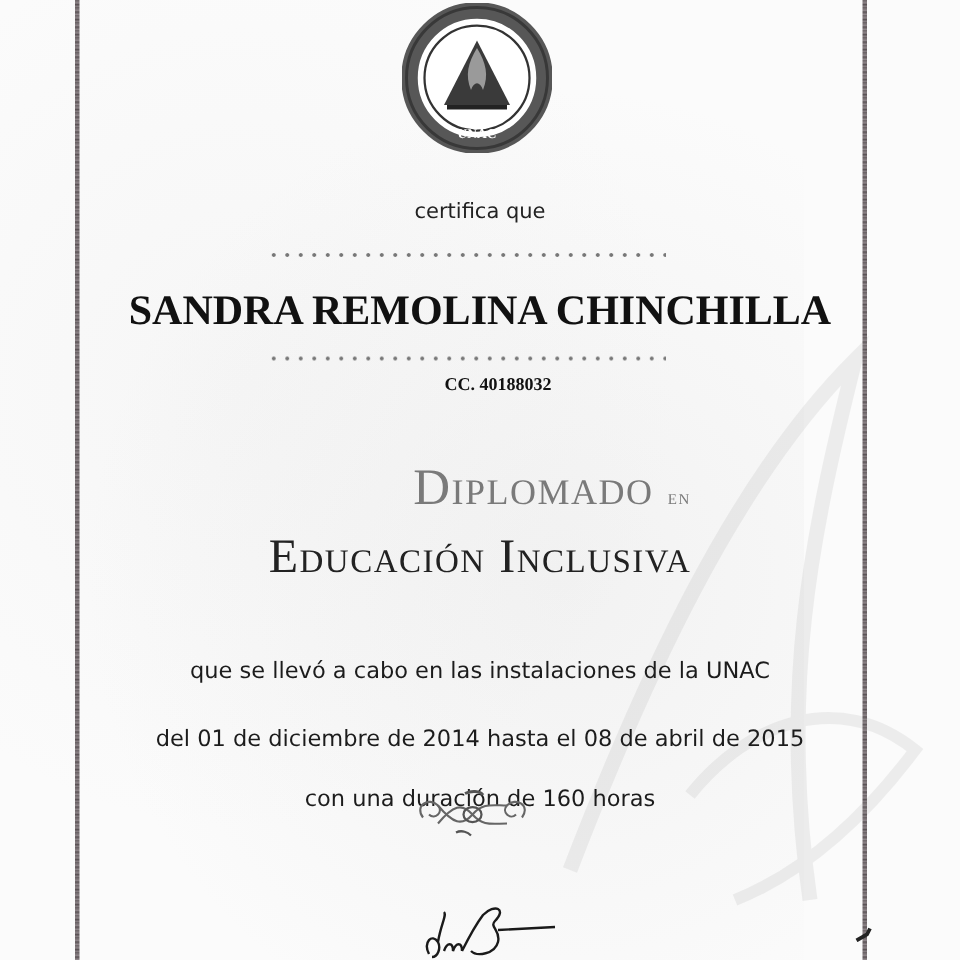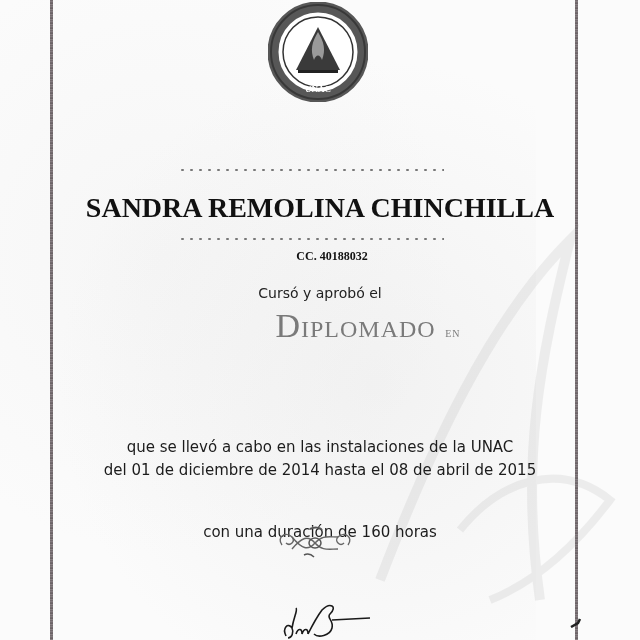--- a/index.html
+++ b/index.html
@@ -53,21 +53,21 @@
       top: 307px; font-family: "Liberation Serif", serif; font-size: 34px;
       letter-spacing: 1px; color: #7a7a7a; font-variant: small-caps; padding-left: 48px;
     }
     .diplomado .en { font-size: 14px; color: #7a7a7a; }
     .educacion {
       top: 352px; font-family: "Liberation Serif", serif; font-size: 32px;
       letter-spacing: 1px; color: #222; font-variant: small-caps;
     }
     .detail { font-size: 15px; color: #1c1c1c; }
     .d1 { top: 438px; text-align: center; }
-    .d2 { top: 461px; }
+    .d2 { top: 483px; }
     .d3 { top: 484px; margin-top: 39px; }
     .ornament { position: absolute; left: 272px; top: 525px; width: 86px; height: 36px; }
     .signature { position: absolute; left: 278px; top: 598px; width: 100px; height: 42px; }
     .corner-mark { position: absolute; left: 570px; top: 618px; width: 14px; height: 10px; }
   </style>
 </head>
 <body>
 
 <div class="paper">
 
@@ -82,36 +82,37 @@
   <svg class="logo" viewBox="0 0 100 100">
     <circle cx="50" cy="50" r="47" fill="#fff" stroke="#333" stroke-width="2"></circle>
     <circle cx="50" cy="50" r="35" fill="#fff" stroke="#333" stroke-width="1.5"></circle>
     <path d="M50 5 A45 45 0 0 1 95 50 A45 45 0 0 1 50 95 A45 45 0 0 1 5 50 A45 45 0 0 1 50 5 Z" fill="none" stroke="#3a3a3a" stroke-width="11" opacity="0.85"></path>
     <polygon points="50,25 72,68 28,68" fill="#3a3a3a"></polygon>
     <path d="M50 30 C 44 40, 42 48, 46 58 C 48 52, 52 52, 54 58 C 58 48, 56 40, 50 30 Z" fill="#9a9a9a"></path>
     <rect x="30" y="68" width="40" height="3" fill="#222"></rect>
     <text x="50" y="90" text-anchor="middle" font-family="Liberation Serif, serif" font-size="9" fill="#fff" font-weight="bold">UNAC</text>
   </svg>
 
+  <div class="center-text certifica">certifica que</div>
 
   <div class="dots dots-top"></div>
 
   <div class="center-text name">SANDRA REMOLINA CHINCHILLA</div>
 
   <div class="dots dots-bottom"></div>
 
   <div class="center-text cc">CC. 40188032</div>
 
-  <div class="center-text curso">Cursó y aprobó el</div>
 
   <div class="center-text diplomado">
     <span>Diplomado</span>
     <span class="en">en</span>
   </div>
 
+  <div class="center-text educacion">Educación Inclusiva</div>
 
   <div class="center-text detail d1">que se llevó a cabo en las instalaciones de la UNAC</div>
   <div class="center-text detail d2">del 01 de diciembre de 2014 hasta el 08 de abril de 2015</div>
   <div class="center-text detail d3">con una duración de 160 horas</div>
 
   <svg class="ornament" viewBox="0 0 86 36">
     <path d="M10 20 C 4 12, 14 6, 20 12 C 24 16, 18 22, 14 18" fill="none" stroke="#666" stroke-width="1.4"></path>
     <path d="M76 20 C 82 12, 72 6, 66 12 C 62 16, 68 22, 72 18" fill="none" stroke="#666" stroke-width="1.4"></path>
     <path d="M20 12 C 30 24, 36 26, 43 18 C 50 10, 56 12, 66 12" fill="none" stroke="#666" stroke-width="1.4"></path>
     <path d="M20 24 C 30 12, 36 10, 43 18 C 50 26, 56 24, 66 24" fill="none" stroke="#666" stroke-width="1.4"></path>

